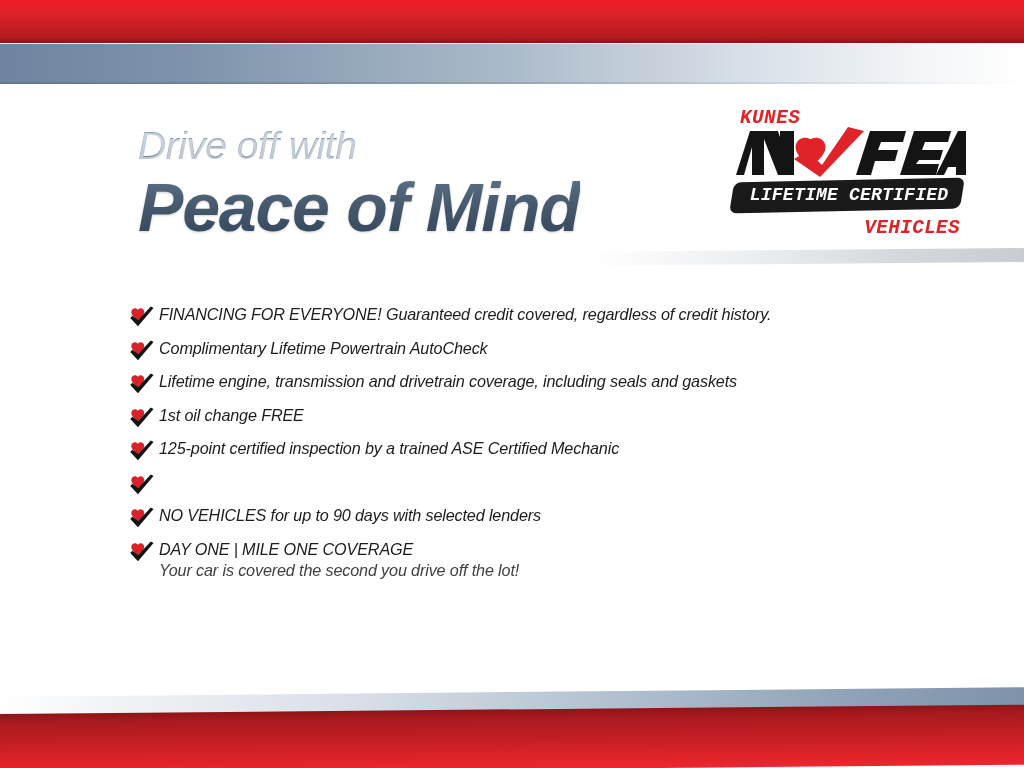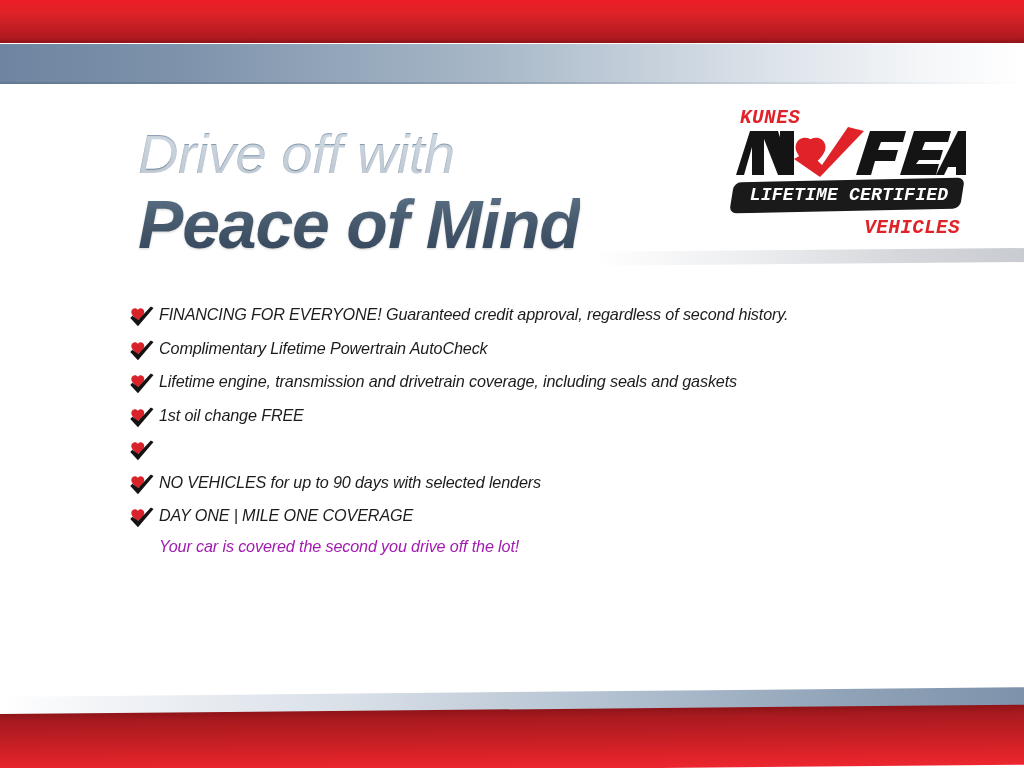--- a/index.html
+++ b/index.html
@@ -57,21 +57,21 @@
   
   .headline {
     position: absolute;
     left: 138px;
     top: 126px;
     line-height: 1;
     user-select: none;
   }
   .headline .line1 {
     display: block;
-    font-size: 56px;
+    font-size: 39px;
     font-style: italic;
     font-weight: 400;
     letter-spacing: -0.5px;
     color: #7289A1;
     background: linear-gradient(to bottom, #93A7BC 0%, #7289A1 55%, #61788F 100%);
     -webkit-background-clip: text;
     background-clip: text;
     -webkit-text-fill-color: transparent;
     text-shadow: 0 1px 1px rgba(255,255,255,.6);
   }
@@ -186,24 +186,24 @@
     color: #1C1C1C;
     line-height: 1.18;
     letter-spacing: -0.15px;
     white-space: nowrap;
   }
   .benefit-text .b {
     font-weight: 400;
   }
   .benefit-sub {
     margin-left: 29px;
-    margin-top: 12px;
+    margin-top: 2px;
     font-size: 16.2px;
     font-style: italic;
-    color: #a21caf;
+    color: #404040;
     letter-spacing: -0.15px;
     white-space: nowrap;
     text-align: right;
   }
 </style>
 </head>
 <body>
 
 <div class="top-red"></div>
 <div class="top-gray"></div>
@@ -247,21 +247,21 @@
   <div class="logo-vehicles">VEHICLES</div>
 </div>
 
 <div class="benefits">
     <div class="benefit">
       <span class="benefit-icon"><svg viewBox="0 0 26 24" width="24" height="22">
   <path d="M8.6,4.2 C6.8,1.4 2.2,2.0 1.4,5.6 C0.7,9.0 4.6,12.4 8.4,15.6 C12.2,12.4 16.1,9.0 15.4,5.6 C14.6,2.0 10.0,1.4 8.6,4.2 Z" fill="#D8232A"></path>
   <path d="M2.4,10.6 L0.2,13.0 L8.6,22.2 L25.6,2.2 L22.6,0.6 L8.9,15.4 Z" fill="#141414"></path>
 </svg></span>
       <div>
-        <div class="benefit-text"><span class="b">FINANCING FOR EVERYONE!</span><span> Guaranteed credit approval, regardless of second history.</span></div>
+        <div class="benefit-text"><span class="b">FINANCING FOR EVERYONE!</span><span> Guaranteed credit covered, regardless of credit history.</span></div>
       </div>
     </div>
     <div class="benefit">
       <span class="benefit-icon"><svg viewBox="0 0 26 24" width="24" height="22">
   <path d="M8.6,4.2 C6.8,1.4 2.2,2.0 1.4,5.6 C0.7,9.0 4.6,12.4 8.4,15.6 C12.2,12.4 16.1,9.0 15.4,5.6 C14.6,2.0 10.0,1.4 8.6,4.2 Z" fill="#D8232A"></path>
   <path d="M2.4,10.6 L0.2,13.0 L8.6,22.2 L25.6,2.2 L22.6,0.6 L8.9,15.4 Z" fill="#141414"></path>
 </svg></span>
       <div>
         <div class="benefit-text"><span class="b">Complimentary Lifetime Powertrain AutoCheck</span></div>
       </div>
@@ -275,20 +275,29 @@
         <div class="benefit-text"><span class="b">Lifetime</span><span> engine, transmission and drivetrain coverage, including seals and gaskets</span></div>
       </div>
     </div>
     <div class="benefit">
       <span class="benefit-icon"><svg viewBox="0 0 26 24" width="24" height="22">
   <path d="M8.6,4.2 C6.8,1.4 2.2,2.0 1.4,5.6 C0.7,9.0 4.6,12.4 8.4,15.6 C12.2,12.4 16.1,9.0 15.4,5.6 C14.6,2.0 10.0,1.4 8.6,4.2 Z" fill="#D8232A"></path>
   <path d="M2.4,10.6 L0.2,13.0 L8.6,22.2 L25.6,2.2 L22.6,0.6 L8.9,15.4 Z" fill="#141414"></path>
 </svg></span>
       <div>
         <div class="benefit-text"><span class="b">1st oil change FREE</span></div>
+      </div>
+    </div>
+    <div class="benefit">
+      <span class="benefit-icon"><svg viewBox="0 0 26 24" width="24" height="22">
+  <path d="M8.6,4.2 C6.8,1.4 2.2,2.0 1.4,5.6 C0.7,9.0 4.6,12.4 8.4,15.6 C12.2,12.4 16.1,9.0 15.4,5.6 C14.6,2.0 10.0,1.4 8.6,4.2 Z" fill="#D8232A"></path>
+  <path d="M2.4,10.6 L0.2,13.0 L8.6,22.2 L25.6,2.2 L22.6,0.6 L8.9,15.4 Z" fill="#141414"></path>
+</svg></span>
+      <div>
+        <div class="benefit-text"><span class="b">125-point certified inspection</span><span> by a trained ASE Certified Mechanic</span></div>
       </div>
     </div>
     <div class="benefit">
       <span class="benefit-icon"><svg viewBox="0 0 26 24" width="24" height="22">
   <path d="M8.6,4.2 C6.8,1.4 2.2,2.0 1.4,5.6 C0.7,9.0 4.6,12.4 8.4,15.6 C12.2,12.4 16.1,9.0 15.4,5.6 C14.6,2.0 10.0,1.4 8.6,4.2 Z" fill="#D8232A"></path>
   <path d="M2.4,10.6 L0.2,13.0 L8.6,22.2 L25.6,2.2 L22.6,0.6 L8.9,15.4 Z" fill="#141414"></path>
 </svg></span>
     </div>
     <div class="benefit">
       <span class="benefit-icon"><svg viewBox="0 0 26 24" width="24" height="22">

